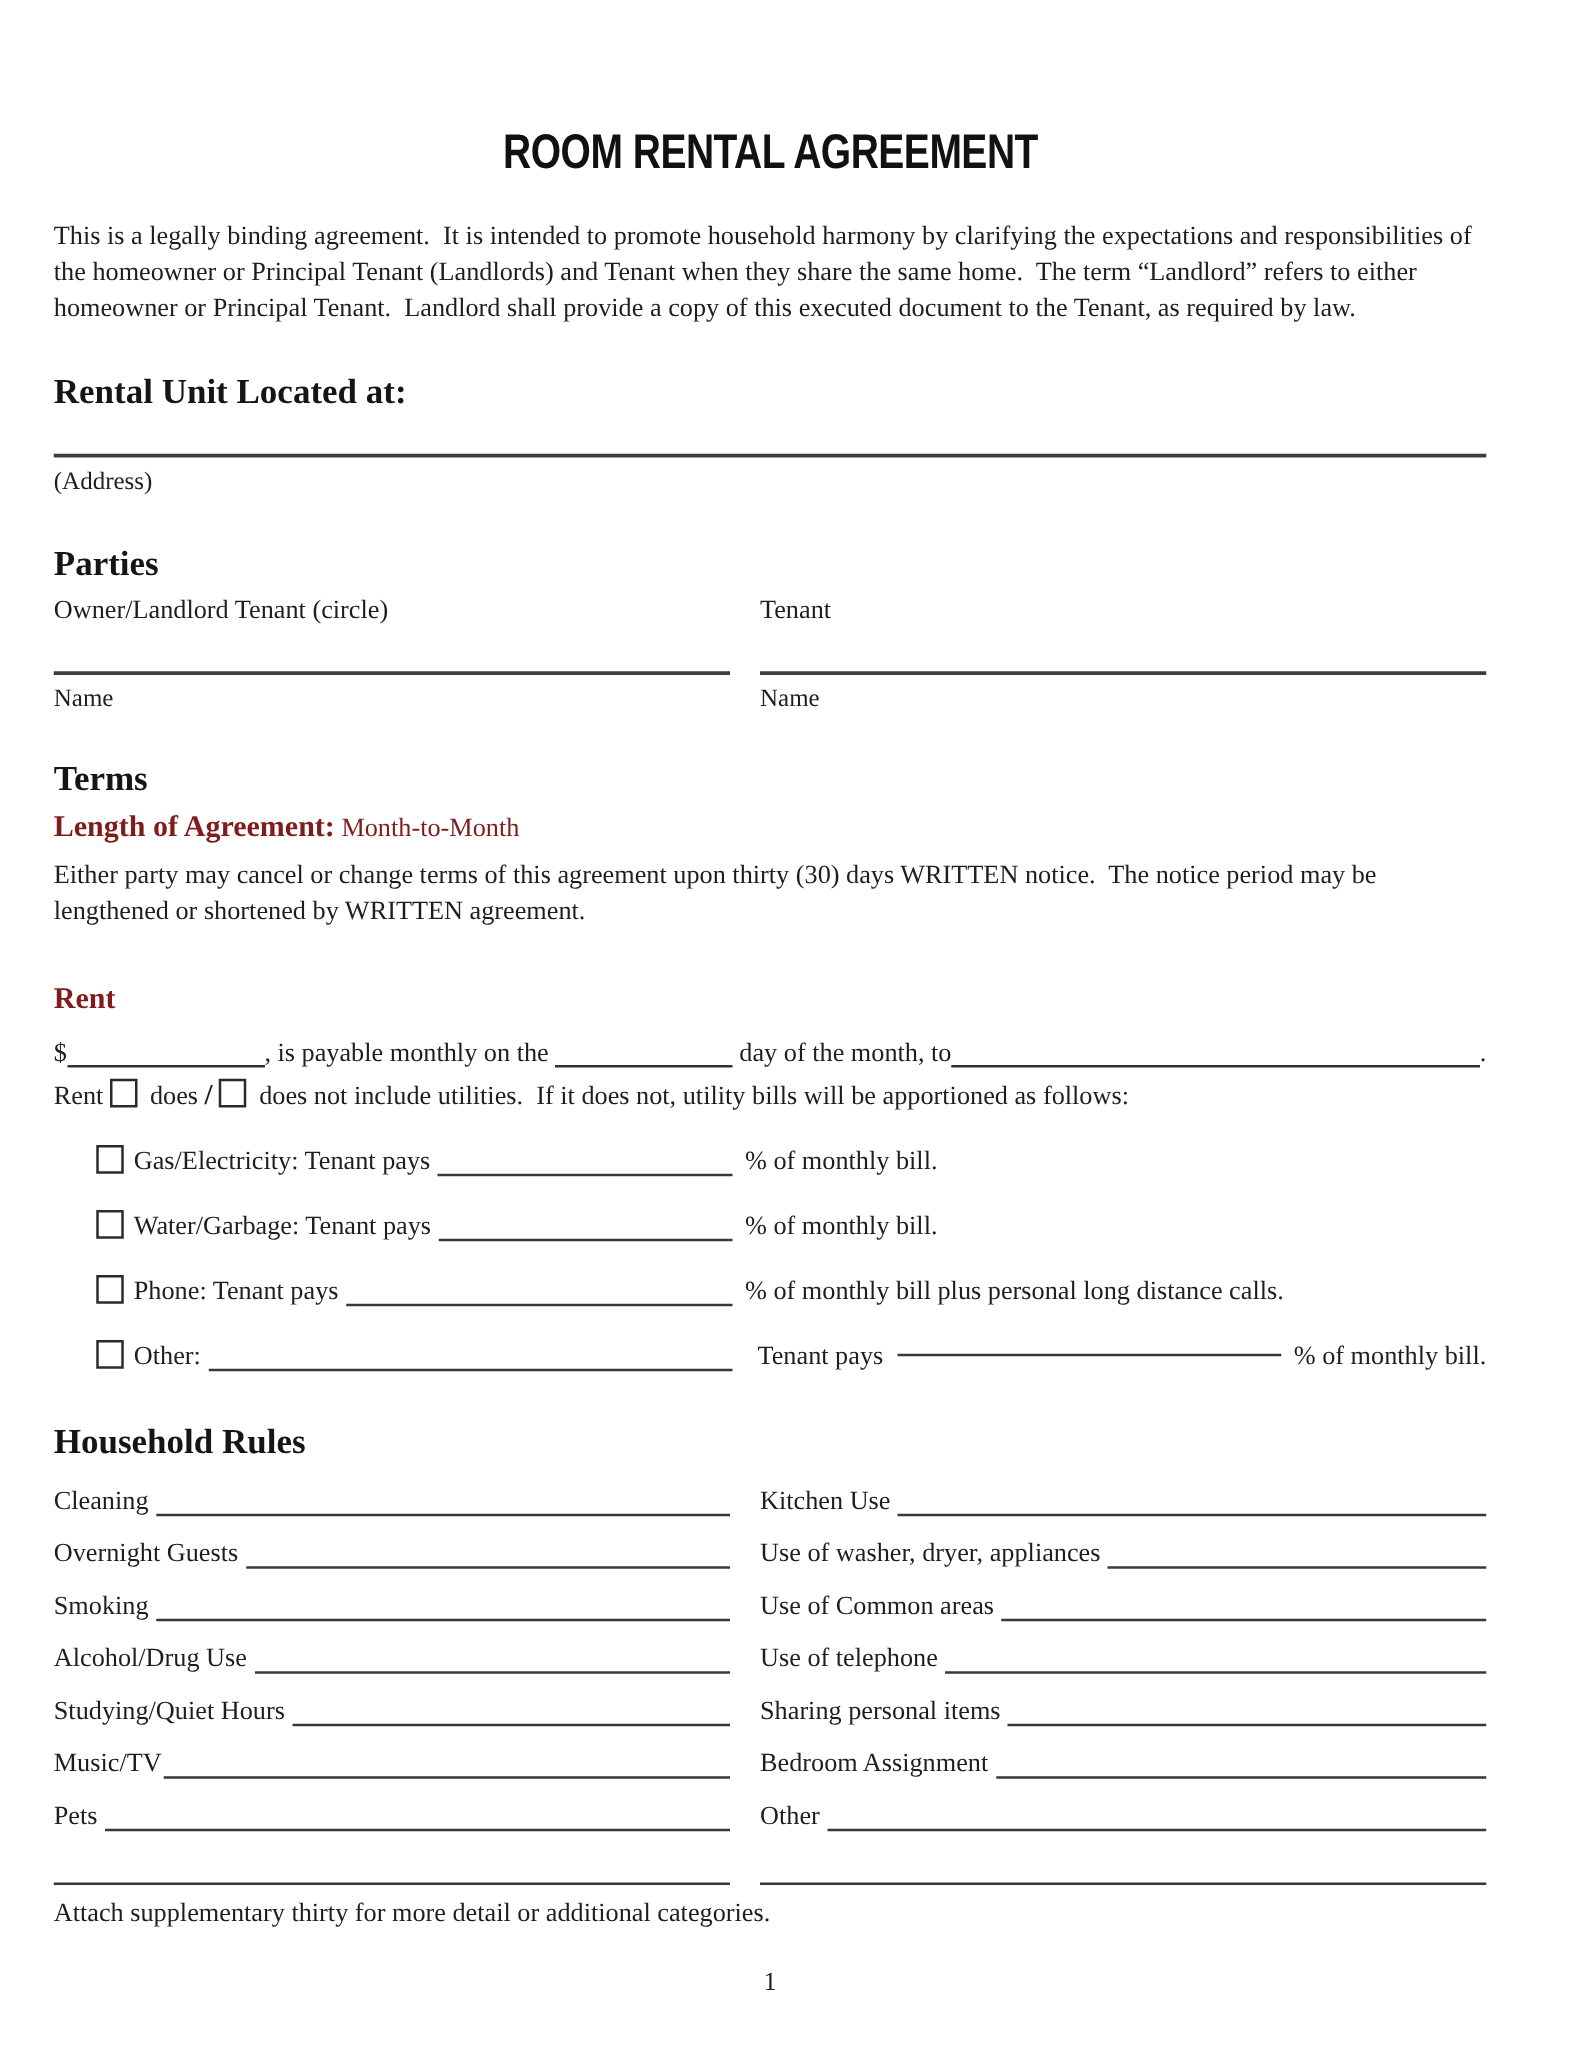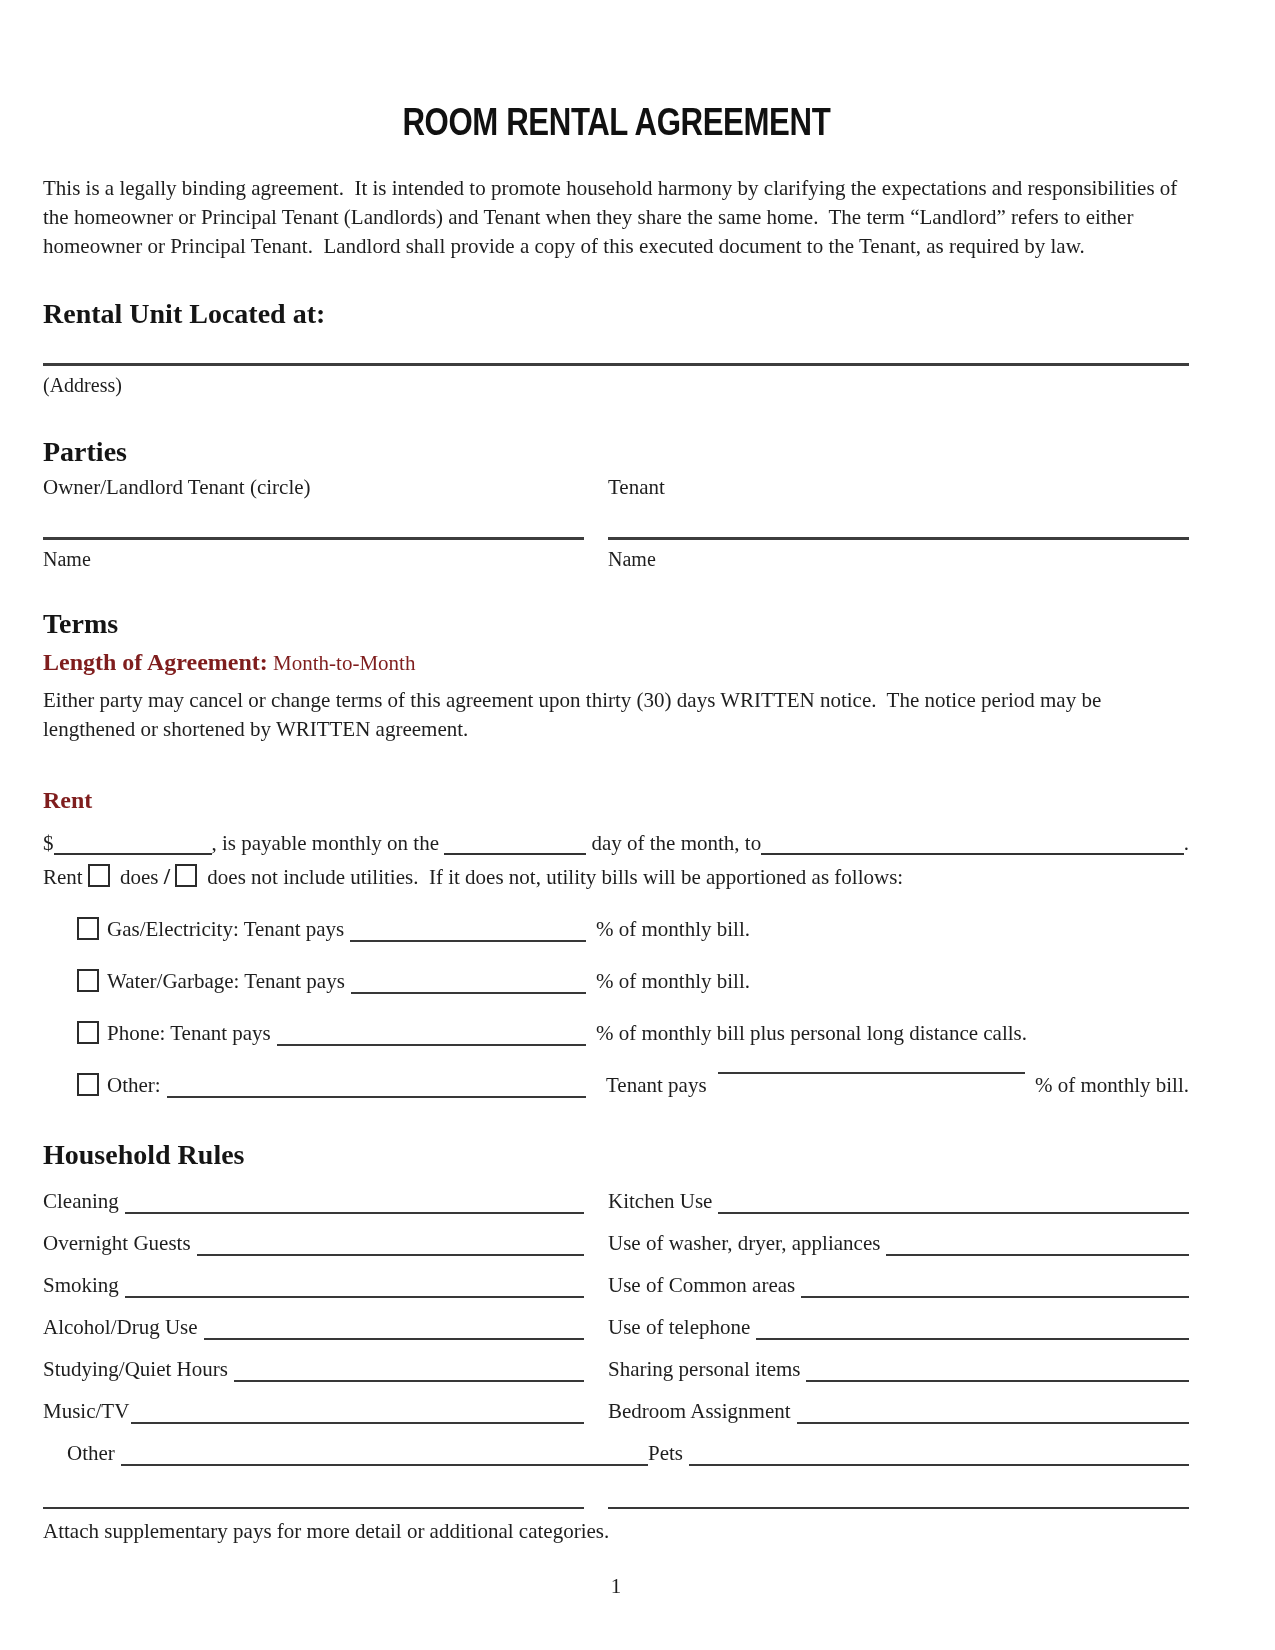--- a/index.html
+++ b/index.html
@@ -46,21 +46,21 @@
   .includes { margin-top:9px; line-height:26px; }
   .includes span { white-space:pre; }
   .slash { font-weight:bold; font-size:23px; }
   
   .util-row { display:flex; align-items:flex-end; margin:26px 0 0 34px; line-height:26px; }
   .util-left { display:flex; align-items:flex-end; width:509px; flex:none; }
   .util-row .cbox { margin:0 8px 2px 0; flex:none; }
   .util-label { white-space:pre; flex:none; }
   .bl { border-bottom:2px solid #383838; flex:1; margin-left:6px; }
   .util-suffix { white-space:pre; margin-left:10px; flex:none; }
-  .util-right { display:flex; align-items:flex-start; flex:1; margin-left:20px; }
+  .util-right { display:flex; align-items:center; flex:1; margin-left:20px; }
   .util-right .mid { white-space:pre; flex:none; }
   
   .rules-row { display:flex; margin-top:16px; line-height:26px; }
   .rules-cell { display:flex; width:541px; flex:none; }
   .rules-cell.right { flex:1; width:auto; margin-left:24px; }
   .rules-label { white-space:pre; flex:none; }
   .rules-label:empty { margin:0; }
   .blank-row { margin-top:41px; }
   .note { margin-top:8px; line-height:29px; }
   .pageno { text-align:center; margin-top:26px; line-height:29px; }
@@ -210,37 +210,37 @@
     <div class="rules-cell">
         <span class="rules-label">Music/TV</span>
         <span class="bl" style="margin-left:2px;"></span>
       </div>
     <div class="rules-cell right">
         <span class="rules-label">Bedroom Assignment</span>
         <span class="bl"></span>
       </div>
   </div>
   <div class="rules-row">
+    <div class="rules-cell">
+        <span class="rules-label">Pets</span>
+        <span class="bl"></span>
+      </div>
     <div class="rules-cell right">
         <span class="rules-label">Other</span>
-        <span class="bl"></span>
-      </div>
-    <div class="rules-cell">
-        <span class="rules-label">Pets</span>
         <span class="bl"></span>
       </div>
   </div>
   <div class="rules-row blank-row">
     <div class="rules-cell">
         <span class="rules-label"></span>
         <span class="bl" style="margin-left:0;"></span>
       </div>
     <div class="rules-cell right">
         <span class="rules-label"></span>
         <span class="bl" style="margin-left:0;"></span>
       </div>
   </div>
 
-  <div class="note">Attach supplementary pays for more detail or additional categories.</div>
+  <div class="note">Attach supplementary thirty for more detail or additional categories.</div>
 
   <div class="pageno">1</div>
 
 </div>
 
 </body></html>

